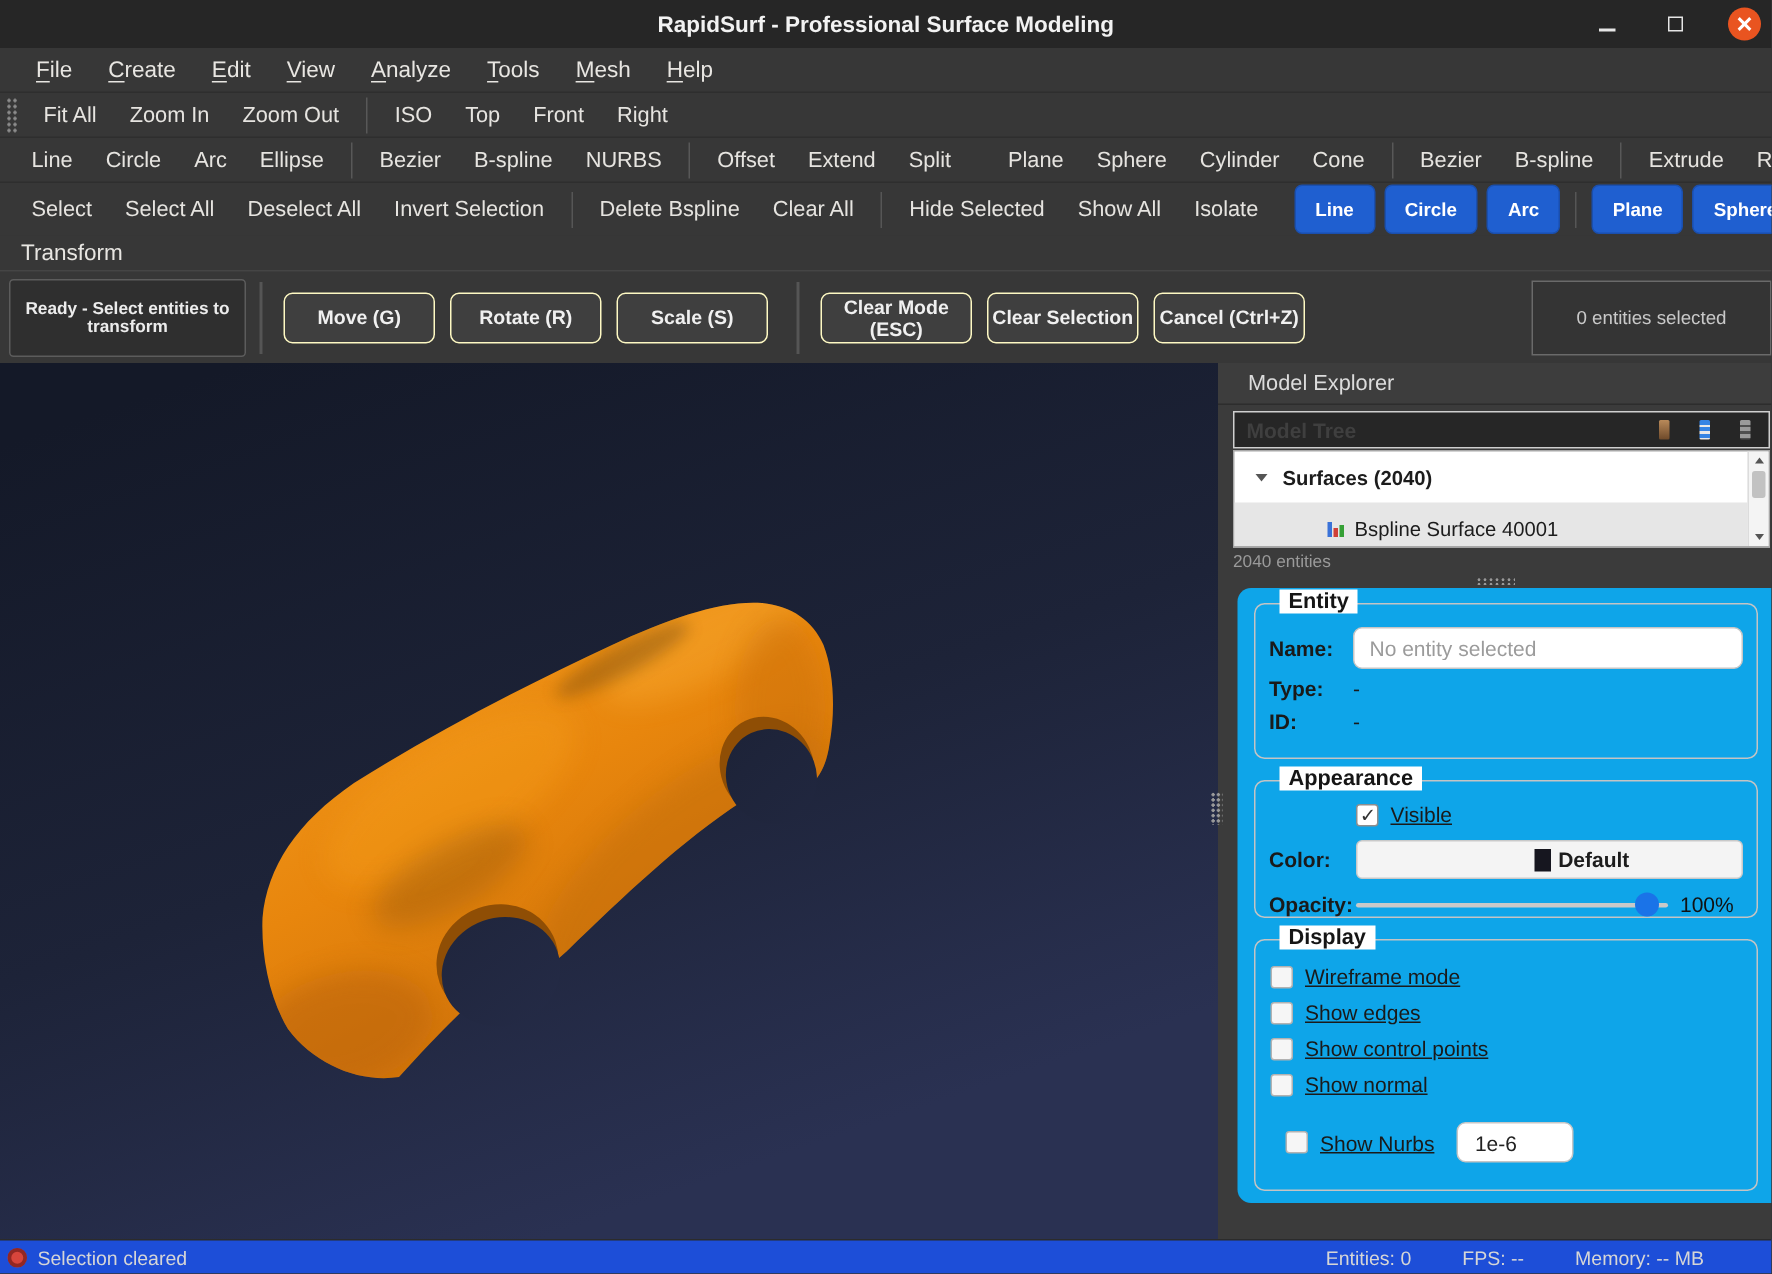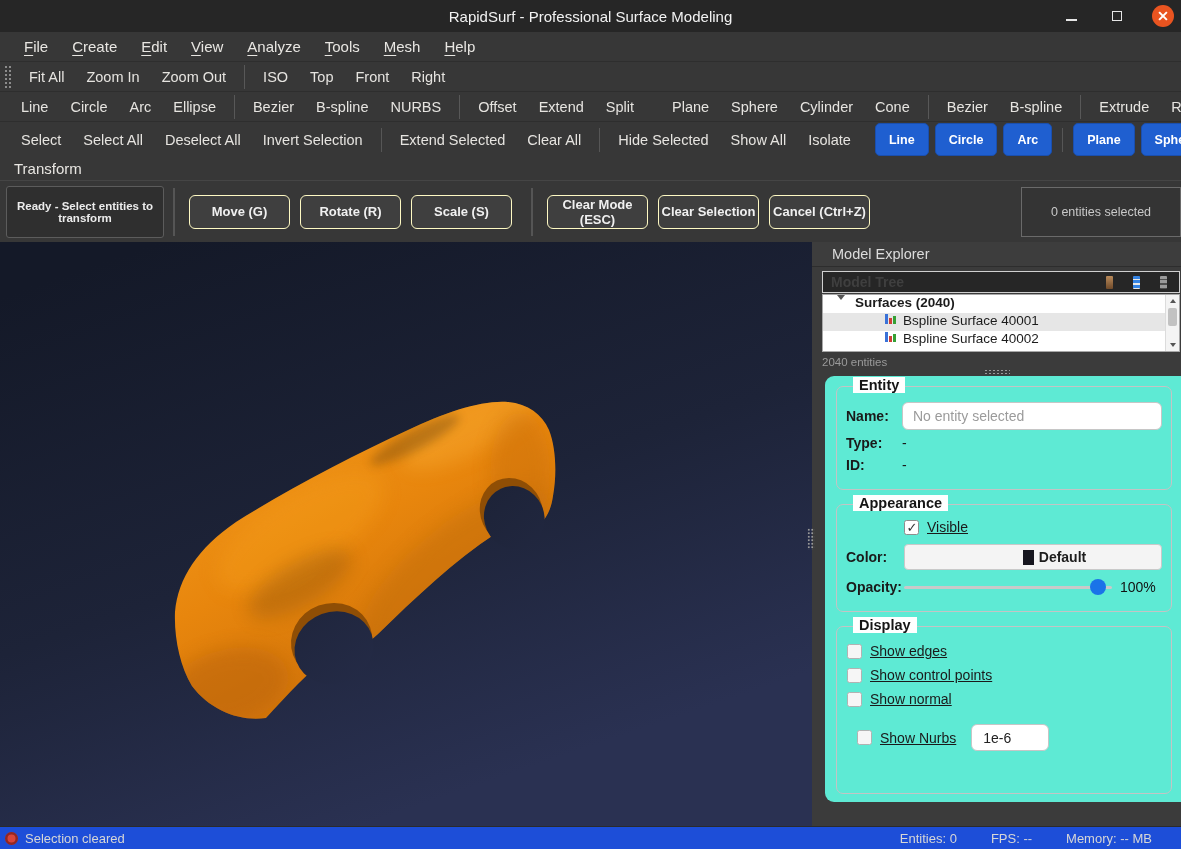--- a/index.html
+++ b/index.html
@@ -1,21 +1,21 @@
 <!DOCTYPE html>
 <html><head>
 <meta charset="utf-8">
 <style>
   * { margin:0; padding:0; box-sizing:border-box; }
   html,body { width:1181px; height:849px; overflow:hidden; }
   body { font-family:"Liberation Sans", sans-serif; background:#373737; position:relative; }
 
   
   .titlebar { height:32px; background:#262626; position:relative; display:flex; align-items:center; justify-content:center; }
-  .win-title { color:#f2f2f2; font-size:15px; font-weight:normal; }
+  .win-title { color:#f2f2f2; font-size:15px; font-weight:bold; }
   .win-controls { position:absolute; right:7px; top:0; height:32px; display:flex; align-items:center; gap:24px; }
   .wc { width:22px; height:22px; display:flex; align-items:center; justify-content:center; cursor:default; }
   .wc-min i { display:block; width:11px; height:2px; background:#e6e6e6; margin-top:8px; }
   .wc-max i { display:block; width:10px; height:10px; border:1.5px solid #e6e6e6; }
   .wc-close { background:#E95420; border-radius:50%; position:relative; }
   .wc-close i, .wc-close i::after { position:absolute; left:50%; top:50%; width:11px; height:2px; background:#fff; content:""; }
   .wc-close i { transform:translate(-50%,-50%) rotate(45deg); }
   .wc-close i::after { left:0; top:0; transform:rotate(90deg); }
 
   
@@ -54,51 +54,51 @@
   .explorer-header { height:30px; background:#3d3d3d; border-bottom:1px solid #2d2d2d; color:#dcdcdc; font-size:14.5px; display:flex; align-items:center; padding-left:20px; }
   .tree-toolbar { height:26px; margin:4px 1px 1px 10px; background:#262626; border:1px solid #cfcfcf; display:flex; align-items:center; }
   .tree-toolbar-title { color:#3f3f3f; font-weight:bold; font-size:14px; padding-left:8px; }
   .tt-icons { margin-left:auto; display:flex; gap:20px; padding-right:12px; }
   .tt-icon { width:7px; height:13px; border-radius:1px; }
   .tt-icon.i1 { background:linear-gradient(#b98a5a,#6f4a2a); }
   .tt-icon.i2 { background:repeating-linear-gradient(180deg,#3584e4 0 3px,#e8e8e8 3px 4.5px); }
   .tt-icon.i3 { background:repeating-linear-gradient(180deg,#9a9a9a 0 3px,#4f4f4f 3px 4.5px); }
   .tree { margin-left:10px; margin-right:1px; height:69px; background:#fff; border:1px solid #a8a8a8; position:relative; overflow:hidden; }
   .tree-rows { position:absolute; left:0; top:0; right:14px; }
-  .tree-row { height:18px; display:flex; align-items:flex-start; font-size:13.5px; color:#1c1c1c; }
+  .tree-row { height:34px; display:flex; align-items:center; font-size:13.5px; color:#1c1c1c; }
   .tree-row.group { font-weight:bold; }
   .tree-row.item { padding-left:62px; }
   .tree-row.item.selected { background:#e6e6e6; }
   .tri { width:0; height:0; border-left:4.5px solid transparent; border-right:4.5px solid transparent; border-top:5.5px solid #555; margin:0 10px 0 14px; }
   .chart-icon { display:inline-flex; align-items:flex-end; gap:1px; height:11px; margin-right:7px; }
   .chart-icon b { width:3px; display:block; }
   .chart-icon .c1 { height:10px; background:#3a72d8; }
   .chart-icon .c2 { height:6px; background:#d04038; }
   .chart-icon .c3 { height:8px; background:#35a035; }
   .vscroll { position:absolute; right:0; top:0; bottom:0; width:14px; background:#f4f4f4; border-left:1px solid #dcdcdc; }
   .vscroll .up, .vscroll .down { position:absolute; left:0; right:0; height:12px; display:flex; align-items:center; justify-content:center; }
   .vscroll .up { top:0; } .vscroll .down { bottom:0; }
   .arr-up { width:0;height:0;border-left:3.5px solid transparent;border-right:3.5px solid transparent;border-bottom:4.5px solid #555; }
   .arr-down { width:0;height:0;border-left:3.5px solid transparent;border-right:3.5px solid transparent;border-top:4.5px solid #555; }
   .vthumb { position:absolute; left:2px; right:2px; top:13px; height:18px; background:#c2c2c2; border-radius:2px; }
   .tree-footer { color:#9a9a9a; font-size:11.5px; padding:4px 0 0 10px; height:18px; }
   .hsplitter { height:10px; display:flex; align-items:center; justify-content:center; }
   .hsplit-dots { width:26px; height:5px; background-image:radial-gradient(#999 .9px, transparent 1.1px); background-size:4px 3px; }
 
   
-  .props { flex:1; margin:0 0 24px 13px; background:#5eead4; border-radius:9px 0 0 9px; position:relative; padding-top:10px; }
+  .props { flex:1; margin:0 0 24px 13px; background:#0ea5e9; border-radius:9px 0 0 9px; position:relative; padding-top:10px; }
   .groupbox { position:relative; border:1px solid #c4c4c4; border-radius:7px; margin:0 9px 8px 11px; }
   .legend { position:absolute; top:-10px; left:16px; background:#fff; padding:0 6px; font-weight:bold; font-size:14.5px; color:#151515; }
   .gb-entity { height:104px; padding:15px 9px 0 9px; }
   .row-name { display:flex; align-items:center; }
   .lab { width:56px; font-weight:bold; font-size:14px; color:#1a1a1a; }
   .name-input { flex:1; height:28px; border:1px solid #c6c6c6; border-radius:6px; font-size:14px; padding:0 10px; color:#222; outline:none; font-family:"Liberation Sans",sans-serif; background:#fff; }
   .name-input::placeholder { color:#9b9b9b; }
   .kv { display:flex; align-items:center; height:19px; margin-top:3px; font-size:14px; color:#1a1a1a; }
-  .gb-appearance { height:108px; padding:12px 9px 0 9px; margin-top:14px; }
+  .gb-appearance { height:92px; padding:12px 9px 0 9px; margin-top:14px; }
   .vis-row { display:flex; align-items:center; margin-left:58px; height:20px; }
   .checkbox { width:15px; height:15px; border:1px solid #b2b2b2; background:#f6f6f6; border-radius:2.5px; position:relative; flex:none; }
   .checkbox.checked { background:#fff; border-color:#8e8e8e; }
   .checkbox.checked::after { content:"\2713"; position:absolute; left:1.5px; top:-1px; font-size:13px; color:#333; }
   .cb-label { font-size:14px; color:#1a1a1a; margin-left:8px;text-decoration:underline; }
   .color-row { display:flex; align-items:center; margin-top:7px; }
   .color-btn { flex:1; height:26px; background:#f4f4f4; border:1px solid #c9c9c9; border-radius:4px; display:flex; align-items:center; justify-content:center; gap:5px; font-size:14px; font-weight:bold; color:#1d1d1d; cursor:default; font-family:"Liberation Sans",sans-serif;padding-left:43px; }
   .swatch { width:11px; height:15px; background:#16161f; display:inline-block; }
   .opacity-row { display:flex; align-items:center; margin-top:9px; }
   .slider { flex:1; height:16px; position:relative; margin-right:8px; }
@@ -107,21 +107,21 @@
   .opacity-val { font-size:14px; color:#111; width:42px; }
   .gb-display { height:168px; padding:12px 9px 0 9px; margin-top:14px; }
   .disp-row { display:flex; align-items:center; height:24px; margin-left:1px; }
   .nurbs-row { display:flex; align-items:center; margin-top:13px; margin-left:11px; }
   .nurbs-input { width:78px; height:27px; border:1px solid #c6c6c6; border-radius:6px; font-size:14px; padding:0 11px; color:#222; margin-left:15px; outline:none; font-family:"Liberation Sans",sans-serif; }
 
   
   .statusbar { height:23px; background:#1d4ed8; border-top:1px solid #2b2b2b; display:flex; align-items:center; position:relative; }
   .status-icon { width:13px; height:13px; border-radius:50%; margin:0 7px 0 5px; background:#d8453c; box-shadow:inset 0 0 0 2.5px rgba(90,15,15,.55); }
   .status-msg { color:#d6d6d6; font-size:13px; }
-  .status-right { position:absolute; right:29px; display:flex; gap:34px; color:#d6d6d6; font-size:13px; }
+  .status-right { position:absolute; right:45px; display:flex; gap:34px; color:#d6d6d6; font-size:13px; }
 </style>
 </head>
 <body>
 
 <div class="titlebar">
   <span class="win-title">RapidSurf - Professional Surface Modeling</span>
   <div class="win-controls">
     <span class="wc wc-min">
         <i></i>
       </span>
@@ -191,21 +191,21 @@
 </div>
 
 <div class="toolbar row3">
   <span class="grip"></span>
   <div class="tb-groups">
       <span class="tb-item">Select</span>
       <span class="tb-item">Select All</span>
       <span class="tb-item">Deselect All</span>
       <span class="tb-item">Invert Selection</span>
       <span class="tb-sep"></span>
-      <span class="tb-item">Extend Selected</span>
+      <span class="tb-item">Delete Bspline</span>
       <span class="tb-item">Clear All</span>
       <span class="tb-sep"></span>
       <span class="tb-item">Hide Selected</span>
       <span class="tb-item">Show All</span>
       <span class="tb-item">Isolate</span>
     </div>
   <span class="flex-spacer"></span>
   <span class="grip"></span>
   <div class="tb-groups">
       <button class="blue-btn">Line</button>
@@ -384,20 +384,24 @@
           </span>
           <span class="opacity-val">100%</span>
         </div>
       </div>
 
       <div class="groupbox gb-display">
         <span class="legend">Display</span>
         <div>
             <div class="disp-row">
               <span class="checkbox"></span>
+              <span class="cb-label">Wireframe mode</span>
+            </div>
+            <div class="disp-row">
+              <span class="checkbox"></span>
               <span class="cb-label">Show edges</span>
             </div>
             <div class="disp-row">
               <span class="checkbox"></span>
               <span class="cb-label">Show control points</span>
             </div>
             <div class="disp-row">
               <span class="checkbox"></span>
               <span class="cb-label">Show normal</span>
             </div>

